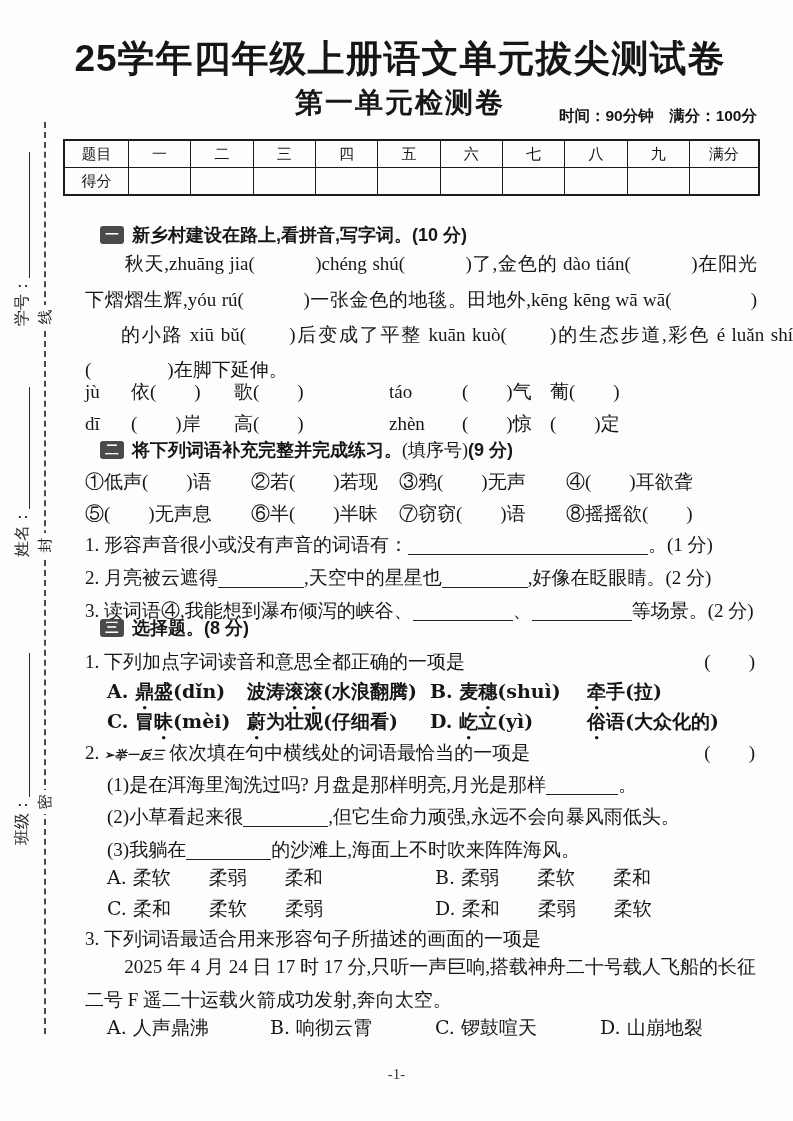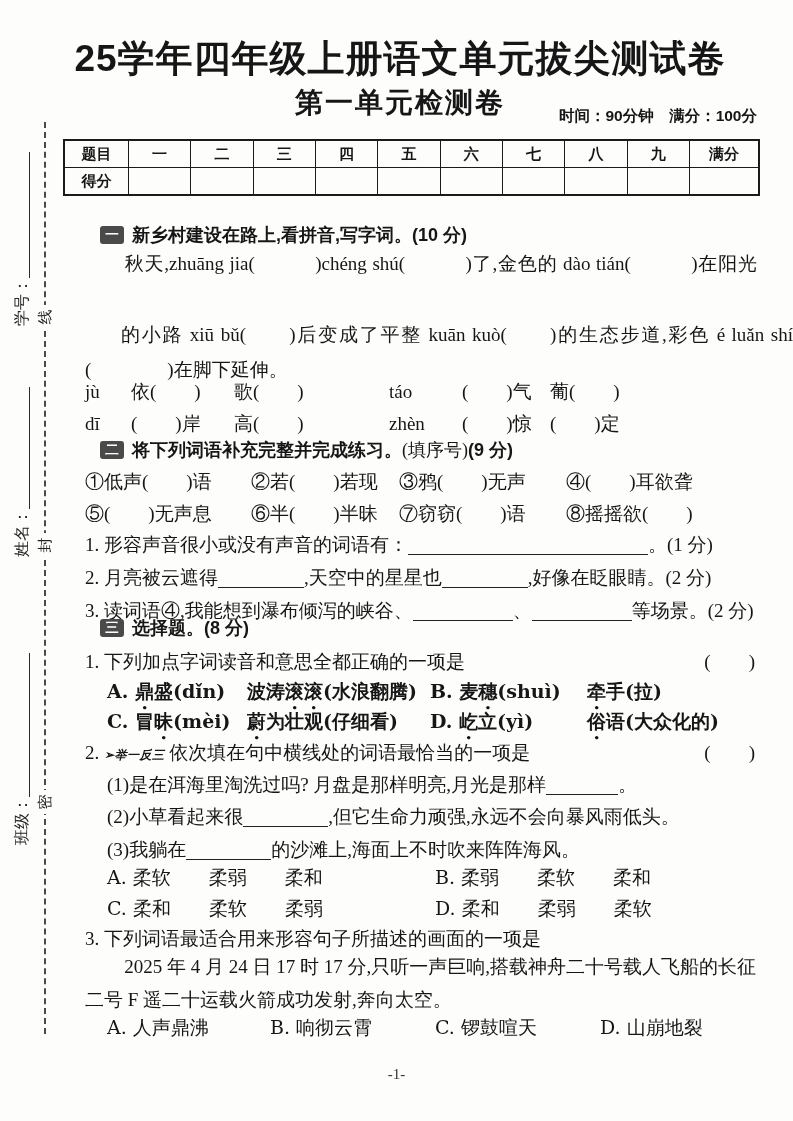--- a/index.html
+++ b/index.html
@@ -9,21 +9,21 @@
   .title{position:absolute;left:40px;top:34px;width:720px;text-align:center;
          font-family:"Liberation Sans",sans-serif;font-weight:bold;font-size:37px;letter-spacing:1px;}
   .subtitle{position:absolute;left:40px;top:84px;width:720px;text-align:center;
             font-family:"Liberation Sans",sans-serif;font-weight:bold;font-size:28px;letter-spacing:2px;}
   .meta{position:absolute;right:36px;top:106px;font-family:"Liberation Sans",sans-serif;
         font-weight:bold;font-size:15.5px;}
   
   .score-table{position:absolute;left:63px;top:139px;width:697px;border-collapse:collapse;table-layout:fixed;}
   .score-table td{border:1px solid #1b1b1b;height:26px;text-align:center;font-size:15px;padding:0;}
   .score-table{border:2px solid #1b1b1b;}
-  .score-table td.hd{font-family:"Liberation Sans",sans-serif;font-weight:bold;}
+  .score-table td.hd{font-family:"Liberation Sans",sans-serif;font-weight:normal;}
   
   .seal-line{position:absolute;left:44px;top:122px;height:912px;border-left:2px dashed #4a4a4a;}
   .vlabel{position:absolute;height:26px;line-height:26px;font-size:16px;transform:rotate(-90deg);
           white-space:nowrap;color:#222;}
   .vblank{display:inline-block;border-bottom:1.5px solid #2a2a2a;height:1em;vertical-align:-3px;}
   .seal{position:absolute;left:33px;width:24px;height:22px;line-height:22px;text-align:center;
         font-size:15px;background:#fdfdfb;transform:rotate(-90deg);color:#222;}
   
   .ln{position:absolute;left:85px;width:672px;font-size:19px;line-height:27px;}
   .just{text-align:justify;text-align-last:justify;}
@@ -112,20 +112,21 @@
       <td></td>
       <td></td>
     </tr>
   </tbody>
     </table>
 
   <div class="ln sec" style="top:222px;">
     <span class="badge">一</span><span>新乡村建设在路上,看拼音,写字词。(10 分)</span>
   </div>
   <div class="ln just" style="top:250px;">　　秋天,zhuāng jia(　　　)chéng shú(　　　)了,金色的 dào tián(　　　)在阳光</div>
+  <div class="ln just" style="top:286px;">下熠熠生辉,yóu rú(　　　)一张金色的地毯。田地外,kēng kēng wā wā(　　　　)</div>
   <div class="ln just" style="top:321px;margin-left:36px;">的小路 xiū bǔ(　　)后变成了平整 kuān kuò(　　)的生态步道,彩色 é luǎn shí</div>
   <div class="ln" style="top:356px;">(　　　　)在脚下延伸。</div>
 
   <div class="ln grid g-py" style="top:378px;">
     <span>jù</span>
     <span>依(　　)</span>
     <span>歌(　　)</span>
     <span>táo</span>
     <span>(　　)气</span>
     <span>葡(　　)</span>

